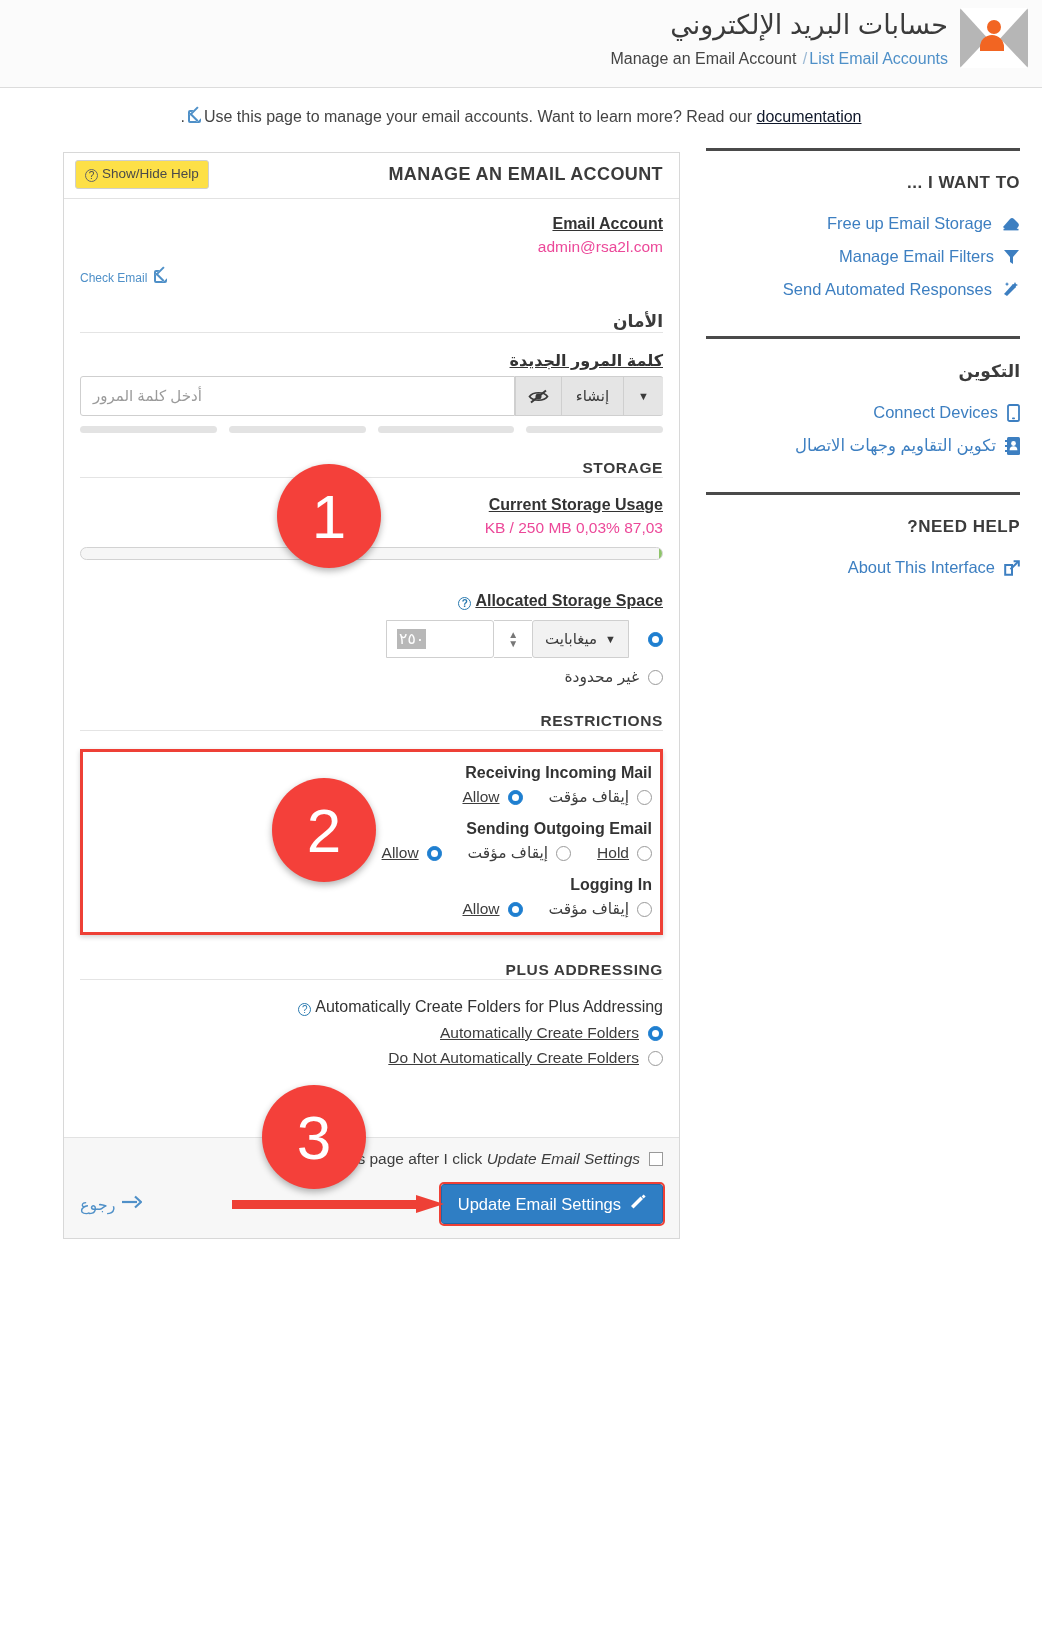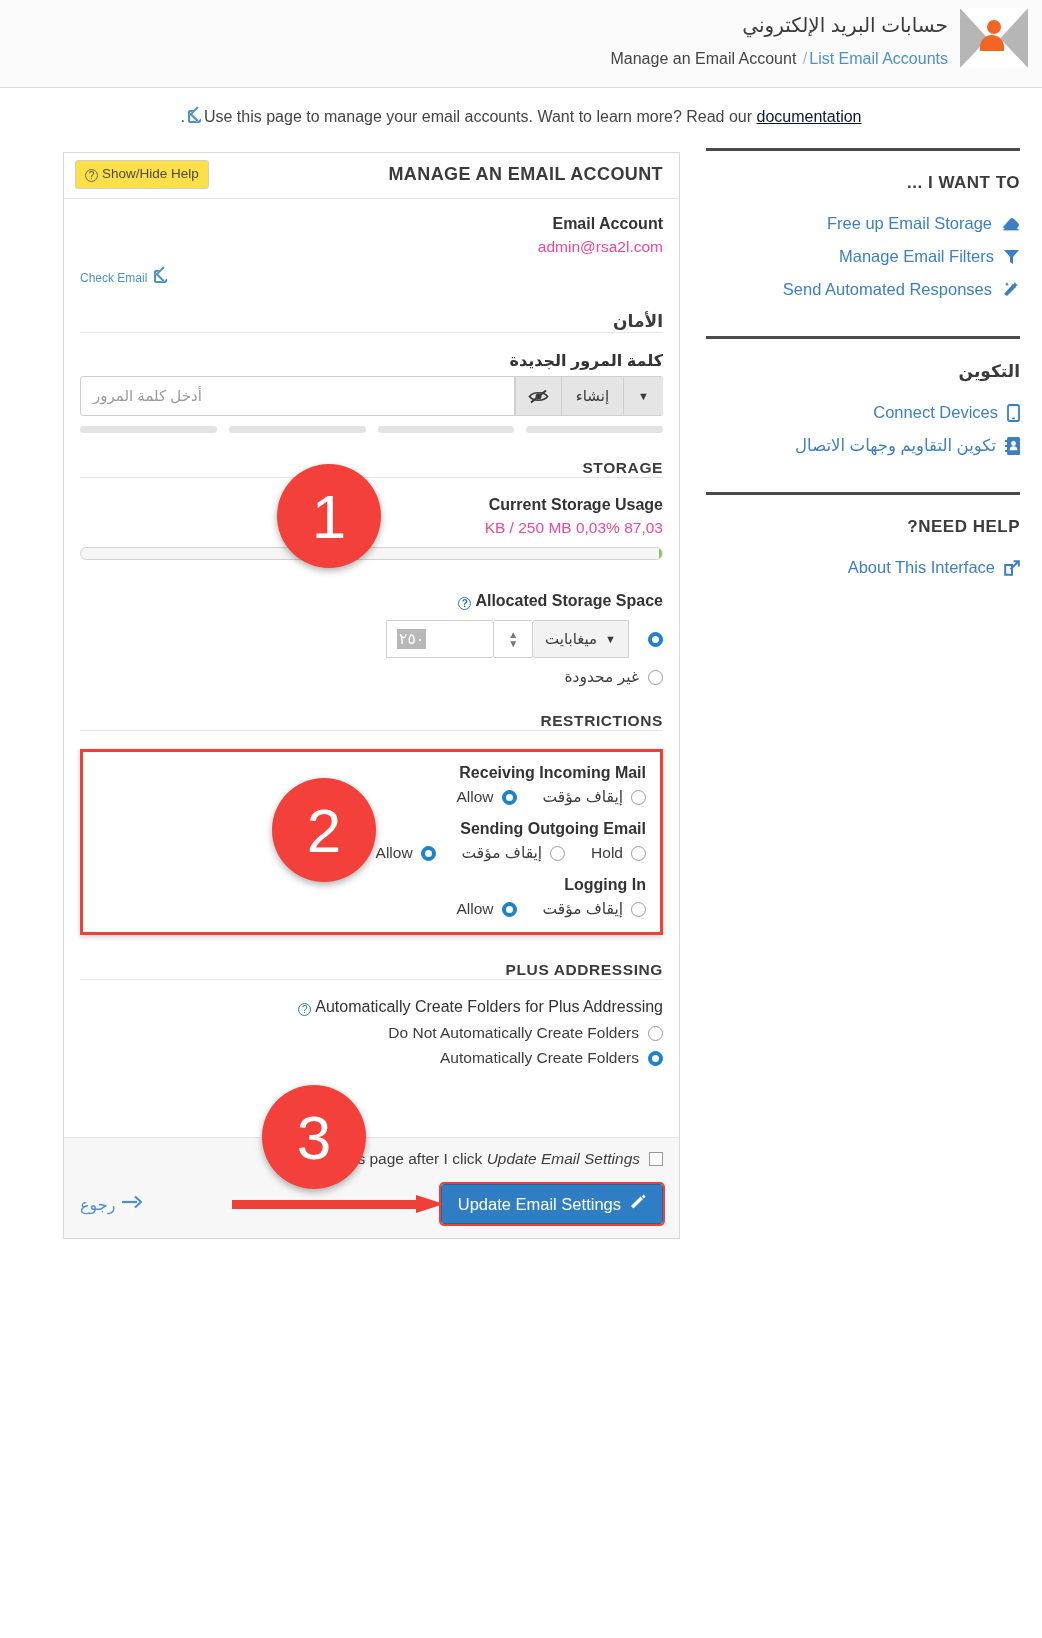--- a/index.html
+++ b/index.html
@@ -62,21 +62,21 @@
     background: #f26522; margin: 0 auto;
   }
   #envelope-logo .env-person .body {
     width: 24px; height: 16px;
     background: #f26522;
     border-radius: 12px 12px 0 0;
     margin: 1px auto 0;
   }
   #title-texts { text-align: right; padding-top: 2px; }
   #page-title-ar {
-    font-size: 20px;
+    font-size: 27px;
     color: #3b3b3b;
     font-weight: 400;
     line-height: 34px;
     white-space: nowrap;
     text-align: right;
   }
   #breadcrumb {
     font-size: 16px;
     line-height: 26px;
     margin-top: 4px;
@@ -190,20 +190,21 @@
     text-align: right;
   }
   .sect-title.ar { direction: rtl; font-size: 17px; letter-spacing: 0; }
 
   .fld-label {
     text-align: right;
     font-weight: 700;
     font-size: 16px;
     color: #333;
     margin-bottom: 5px;
+    text-decoration: underline;
   }
   .fld-label.ltr { direction: ltr; text-align: right; }
   .fld-value {
     text-align: right;
     font-size: 15.5px;
     color: #ec4899;
     direction: ltr;
   }
   .link-blue { color: #4f90c8; text-decoration: none; }
 
@@ -294,21 +295,21 @@
   }
   .radio.checked { border-color: #1f7fd0; background: #1f7fd0; }
   .radio.checked::after {
     content: "";
     position: absolute;
     inset: 3px;
     border-radius: 50%;
     background: #fff;
   }
   .radio-txt { font-size: 15.5px; color: #3d3d3d; }
-  .radio-txt.ltr { direction: ltr; }
+  .radio-txt.ltr { direction: ltr; text-decoration: underline; }
 
   #alloc-controls {
     display: flex;
     flex-direction: row;
     align-items: stretch;
     height: 38px;
     margin-right: 10px;
   }
   #alloc-unit {
     border: 1px solid #cfcfcf;
@@ -344,21 +345,21 @@
   }
   #alloc-num .selnum {
     background: #b8b8b8;
     color: #ffffff;
     padding: 1px 2px;
   }
 
   
   #restrictions-box {
     border: 3px solid #ee4036;
-    padding: 12px 14px 14px;
+    padding: 12px 8px 14px;
     margin-top: 4px;
     box-shadow: 0 2px 5px rgba(0,0,0,.18);
   }
   .restrict-group { margin-bottom: 14px; }
   .restrict-group:last-child { margin-bottom: 0; }
   .restrict-title {
     text-align: right;
     font-weight: 700;
     font-size: 16px;
     color: #333;
@@ -750,26 +751,26 @@
         </div>
       </div>
 
       <div class="sect-title">PLUS ADDRESSING</div>
 
       <div class="pa-label">
         <span class="qmark blue">?</span><span>Automatically Create Folders for Plus Addressing</span>
       </div>
 
       <div class="pa-line">
+        <div class="radio checked"></div>
+        <span class="radio-txt ltr">Automatically Create Folders</span>
+      </div>
+      <div class="pa-line">
         <div class="radio"></div>
         <span class="radio-txt ltr">Do Not Automatically Create Folders</span>
-      </div>
-      <div class="pa-line">
-        <div class="radio checked"></div>
-        <span class="radio-txt ltr">Automatically Create Folders</span>
       </div>
 
       <div style="height:46px;"></div>
     </div>
 
     <div id="panel-footer">
       <div id="stay-row">
         <span class="txt"><span>.Stay on this page after I click </span><em>Update Email Settings</em></span>
         <div class="checkbox"></div>
       </div>

